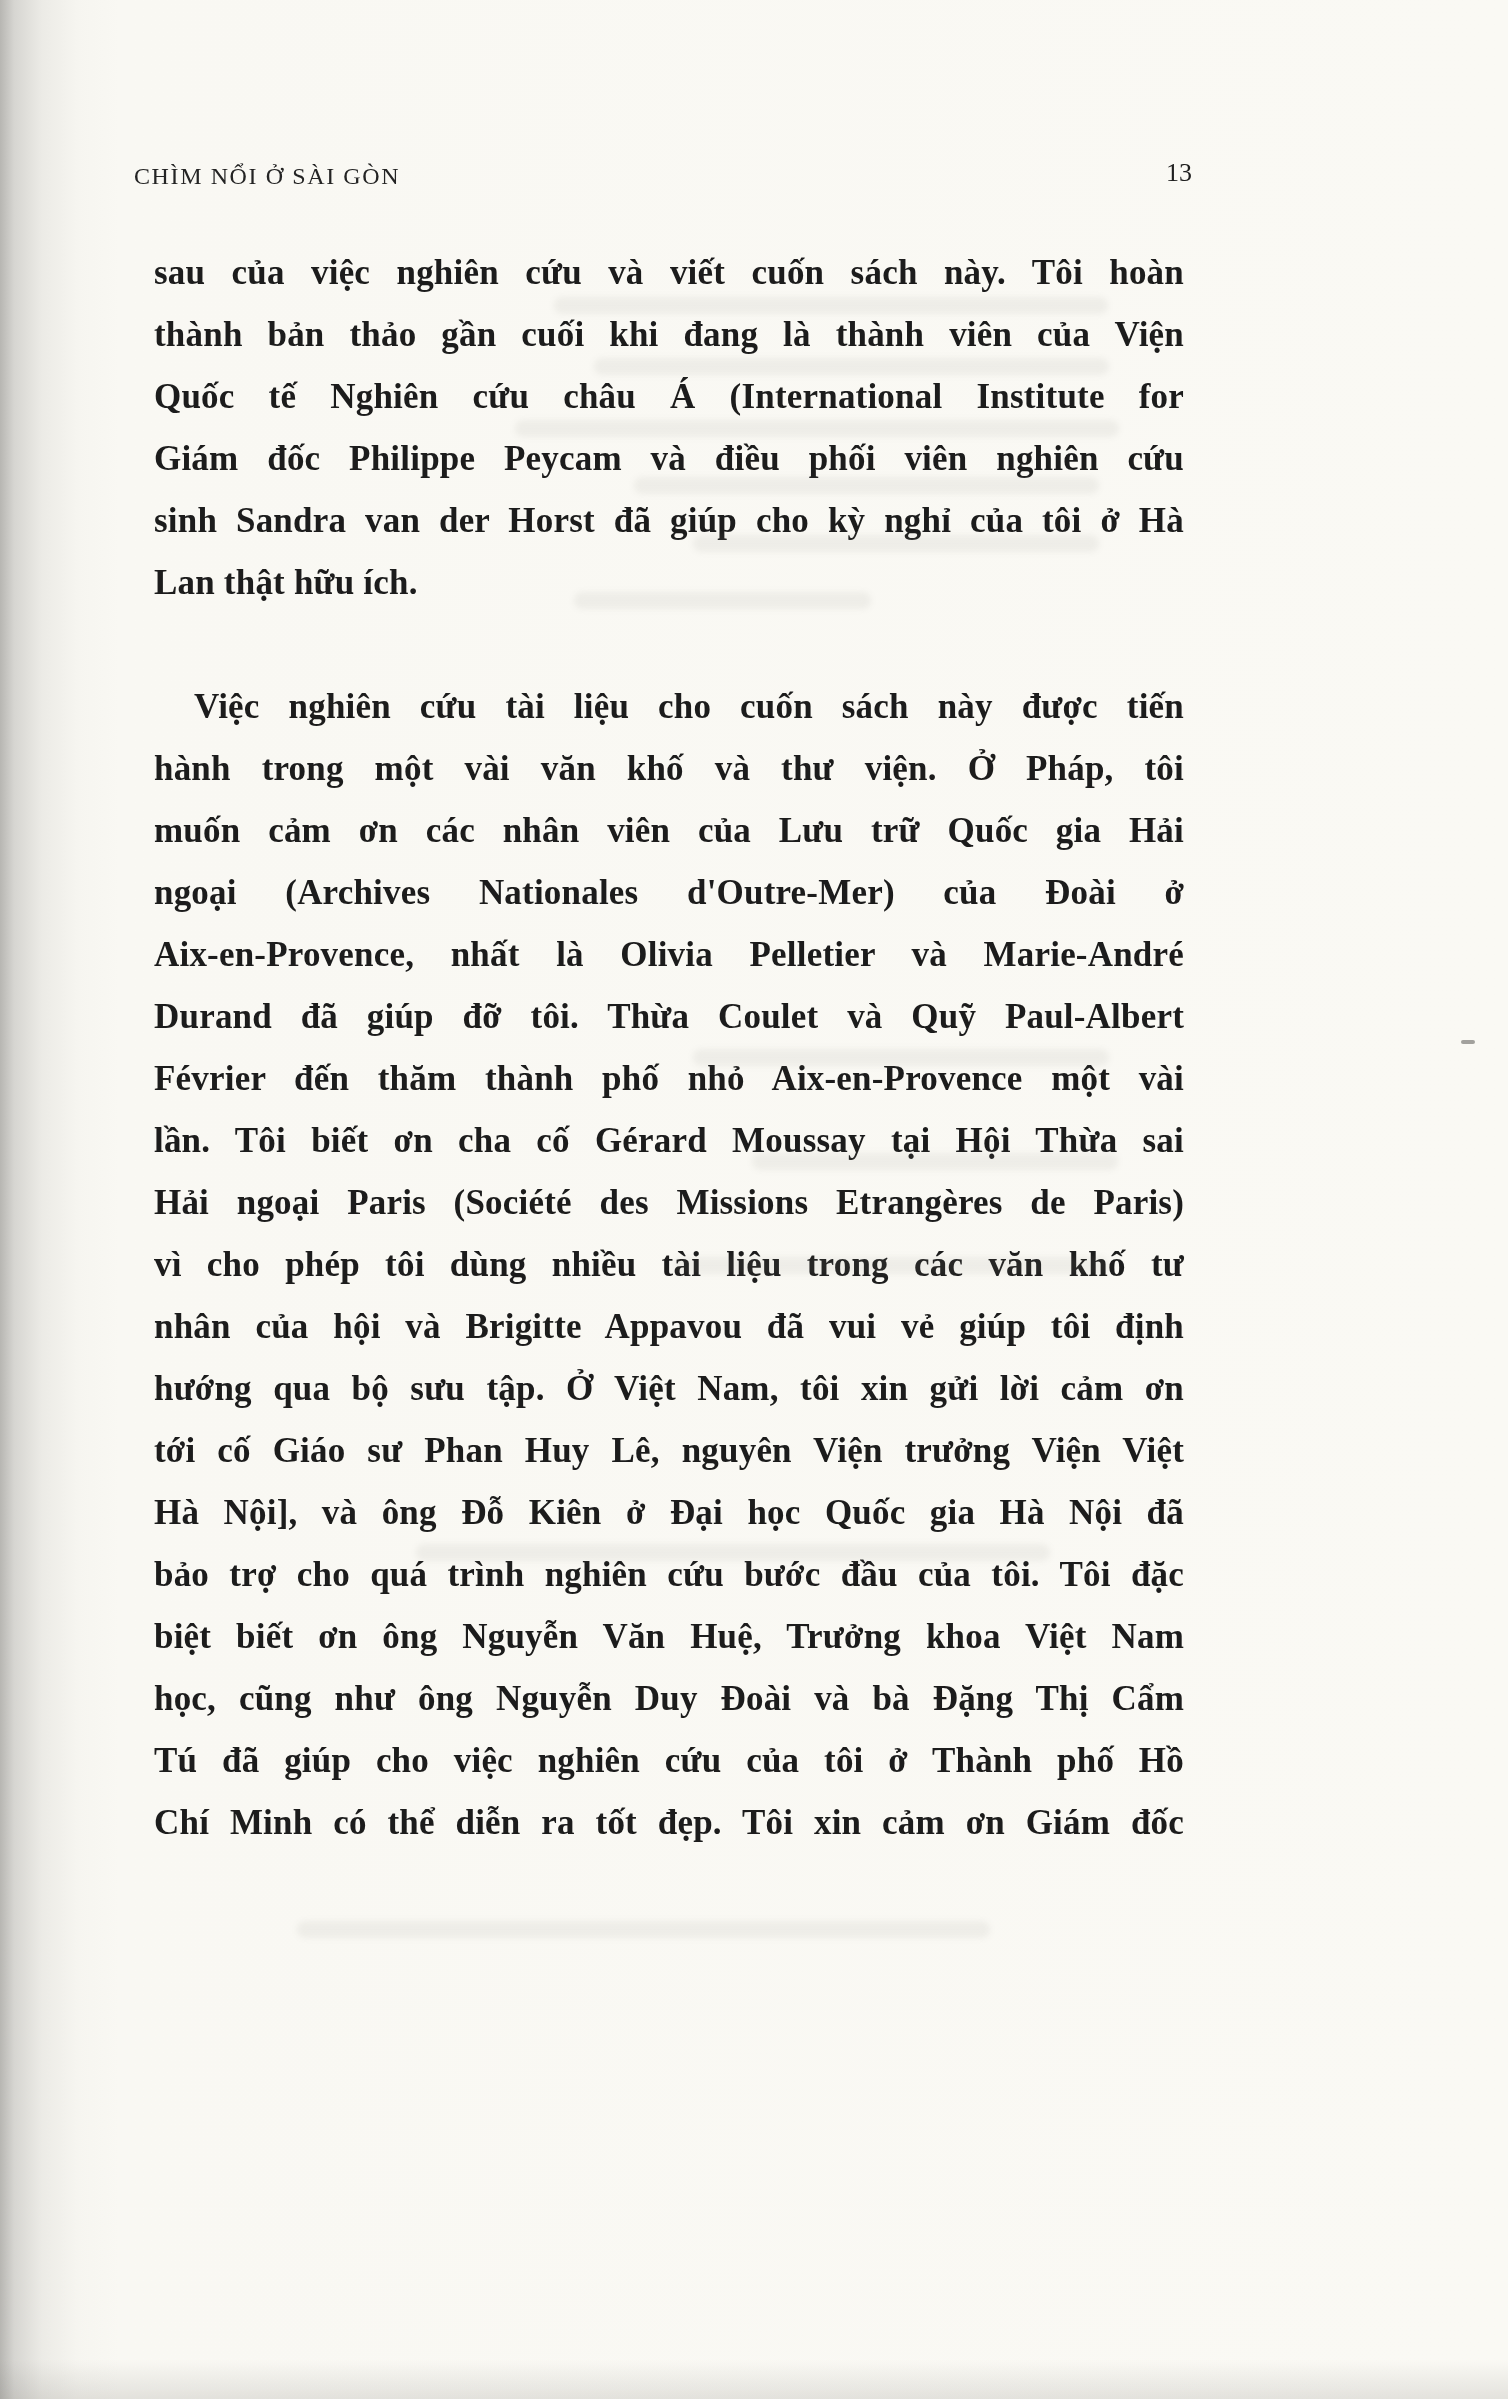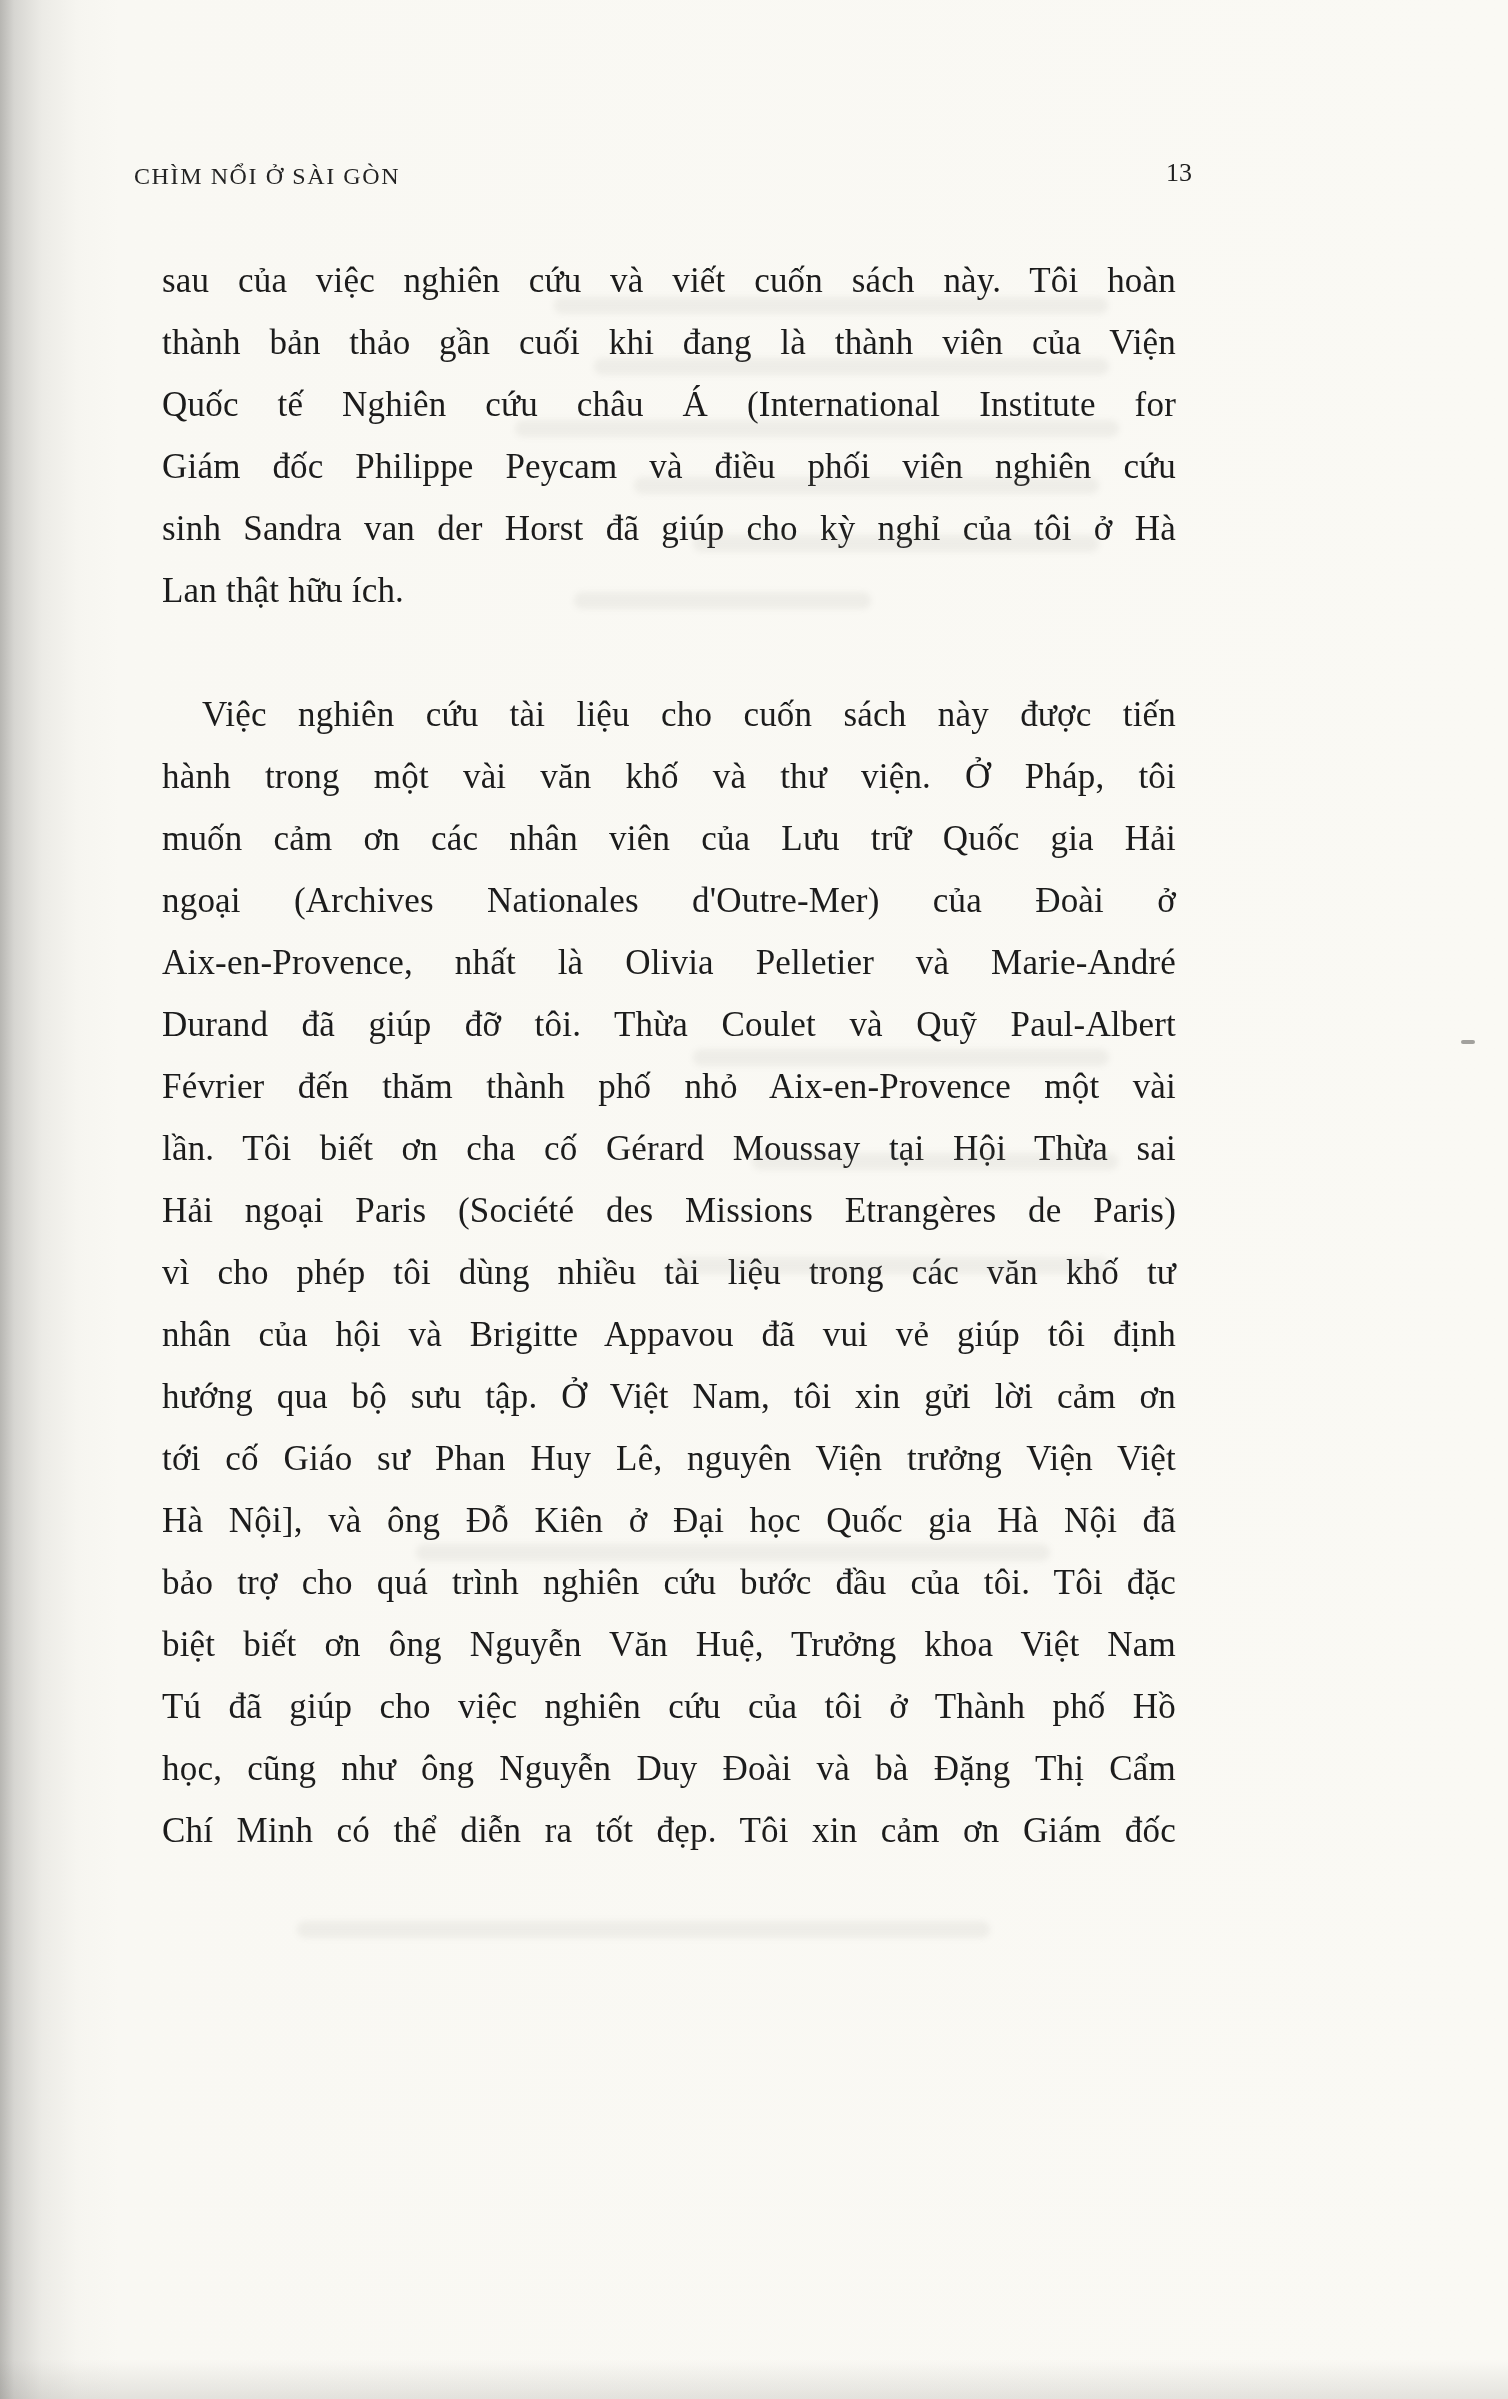--- a/index.html
+++ b/index.html
@@ -55,21 +55,21 @@
     color: #1f1f1f;
   }
   .body-text {
     position: absolute;
     left: 150px;
     top: 238px;
     width: 1038px;
     font-size: 35px;
     letter-spacing: 0.2px;
   }
-  .para { margin: 12px; }
+  .para { margin: 4px; font-weight: bold; }
   .para + .para { margin-top: 62px; }
   .line {
     height: 62px;
     line-height: 62px;
     text-align: justify;
     text-align-last: justify;
     white-space: nowrap;
   }
   .para.end-left .line:last-child {
     text-align-last: left;
@@ -122,22 +122,22 @@
         <div class="line">Février đến thăm thành phố nhỏ Aix-en-Provence một vài</div>
         <div class="line">lần. Tôi biết ơn cha cố Gérard Moussay tại Hội Thừa sai</div>
         <div class="line">Hải ngoại Paris (Société des Missions Etrangères de Paris)</div>
         <div class="line">vì cho phép tôi dùng nhiều tài liệu trong các văn khố tư</div>
         <div class="line">nhân của hội và Brigitte Appavou đã vui vẻ giúp tôi định</div>
         <div class="line">hướng qua bộ sưu tập. Ở Việt Nam, tôi xin gửi lời cảm ơn</div>
         <div class="line">tới cố Giáo sư Phan Huy Lê, nguyên Viện trưởng Viện Việt</div>
         <div class="line">Hà Nội], và ông Đỗ Kiên ở Đại học Quốc gia Hà Nội đã</div>
         <div class="line">bảo trợ cho quá trình nghiên cứu bước đầu của tôi. Tôi đặc</div>
         <div class="line">biệt biết ơn ông Nguyễn Văn Huệ, Trưởng khoa Việt Nam</div>
+        <div class="line">học, cũng như ông Nguyễn Duy Đoài và bà Đặng Thị Cẩm</div>
         <div class="line">Tú đã giúp cho việc nghiên cứu của tôi ở Thành phố Hồ</div>
-        <div class="line">học, cũng như ông Nguyễn Duy Đoài và bà Đặng Thị Cẩm</div>
         <div class="line">Chí Minh có thể diễn ra tốt đẹp. Tôi xin cảm ơn Giám đốc</div>
       </div>
   </div>
 
   <div class="artifacts">
     <div class="ghost" style="left:554px; top:297px; width:554px;"></div>
     <div class="ghost" style="left:594px; top:358px; width:515px;"></div>
     <div class="ghost" style="left:515px; top:420px; width:604px;"></div>
     <div class="ghost" style="left:634px; top:477px; width:465px;"></div>
     <div class="ghost" style="left:693px; top:535px; width:406px;"></div>

